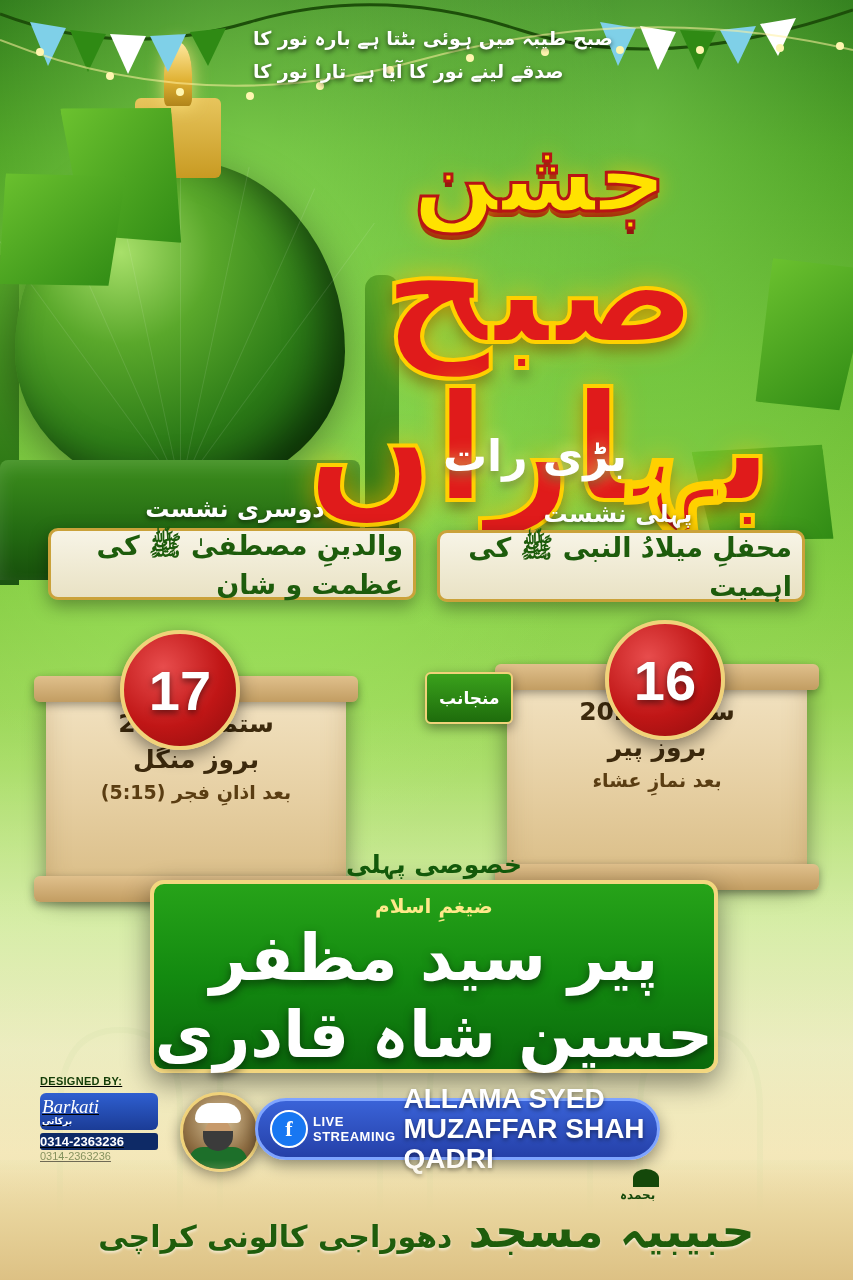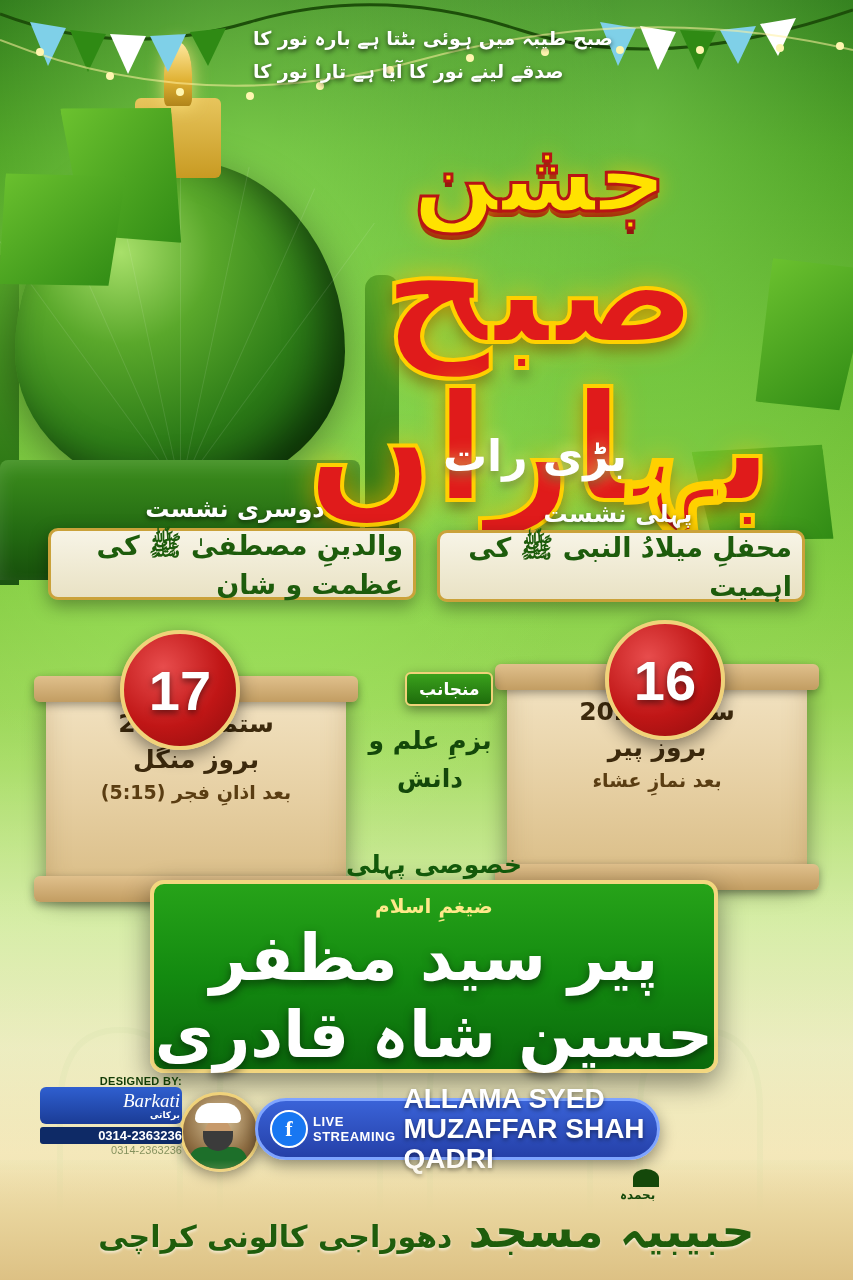--- a/index.html
+++ b/index.html
@@ -246,22 +246,23 @@
     text-shadow: 0 3px 6px rgba(0,0,0,0.5);
   }
 
   .ribbon {
     position: absolute;
     background: linear-gradient(180deg, #3aa11c 0%, #1e6c0c 100%);
     border: 2px solid #f0d27a;
     border-radius: 6px;
     color: #fff;
     font-size: 17px;
-    padding: 5px 12px;
+    padding: 14px 12px;
     box-shadow: 0 4px 12px rgba(0,0,0,0.4);
+    margin-left: 20px;
   }
 
   .center-note {
     position: absolute;
     text-align: center;
     color: #14480a;
     font-size: 25px;
     line-height: 1.5;
   }
 
@@ -372,31 +373,32 @@
   .photo-body {
     position: absolute; left: 6px; top: 52px; width: 58px; height: 24px;
     background: #1d6f2a; border-radius: 14px 14px 0 0;
   }
 
   
   .designer {
     position: absolute;
     left: 40px;
     top: 1075px;
-    width: 142px;
-    text-align: right;
+    width: 118px;
+    text-align: left;
+    text-decoration: underline;
   }
   .designer-title {
     font-size: 11px;
     font-weight: bold;
     color: #123c06;
     letter-spacing: 0.3px;
   }
   .designer-logo {
-    margin-top: 0;
+    margin-top: 6px;
     background: linear-gradient(180deg, #2f5fd0 0%, #1b3c96 100%);
     border-radius: 6px;
     padding: 4px 2px;
     color: #ffffff;
     font-family: "Liberation Serif", serif;
     font-style: italic;
     font-size: 19px;
     line-height: 1.05;
   }
   .designer-logo small {
@@ -555,21 +557,20 @@
   <div class="scroll" style="left:46px; top:684px;">
     <div class="scroll-text urdu">
       <div>ستمبر 2024</div>
       <div>بروز منگل</div>
       <div class="scroll-sub">بعد اذانِ فجر (5:15)</div>
     </div>
   </div>
   <div class="date-badge" style="left:120px; top:630px;">17</div>
 
   <div class="ribbon urdu" style="left:405px; top:672px;">منجانب</div>
-  <div class="center-note urdu" style="left:355px; top:722px; width:150px;">بزمِ علم و دانش</div>
 
   <div class="speaker-panel">
     <div class="speaker-top urdu">خصوصی پہلی</div>
     <div class="speaker-small urdu">ضیغمِ اسلام</div>
     <div class="speaker-name urdu">پیر سید مظفر حسین شاہ قادری</div>
   </div>
 
   <div class="speaker-photo">
     <div class="photo-body"></div>
     <div class="photo-face"></div>

